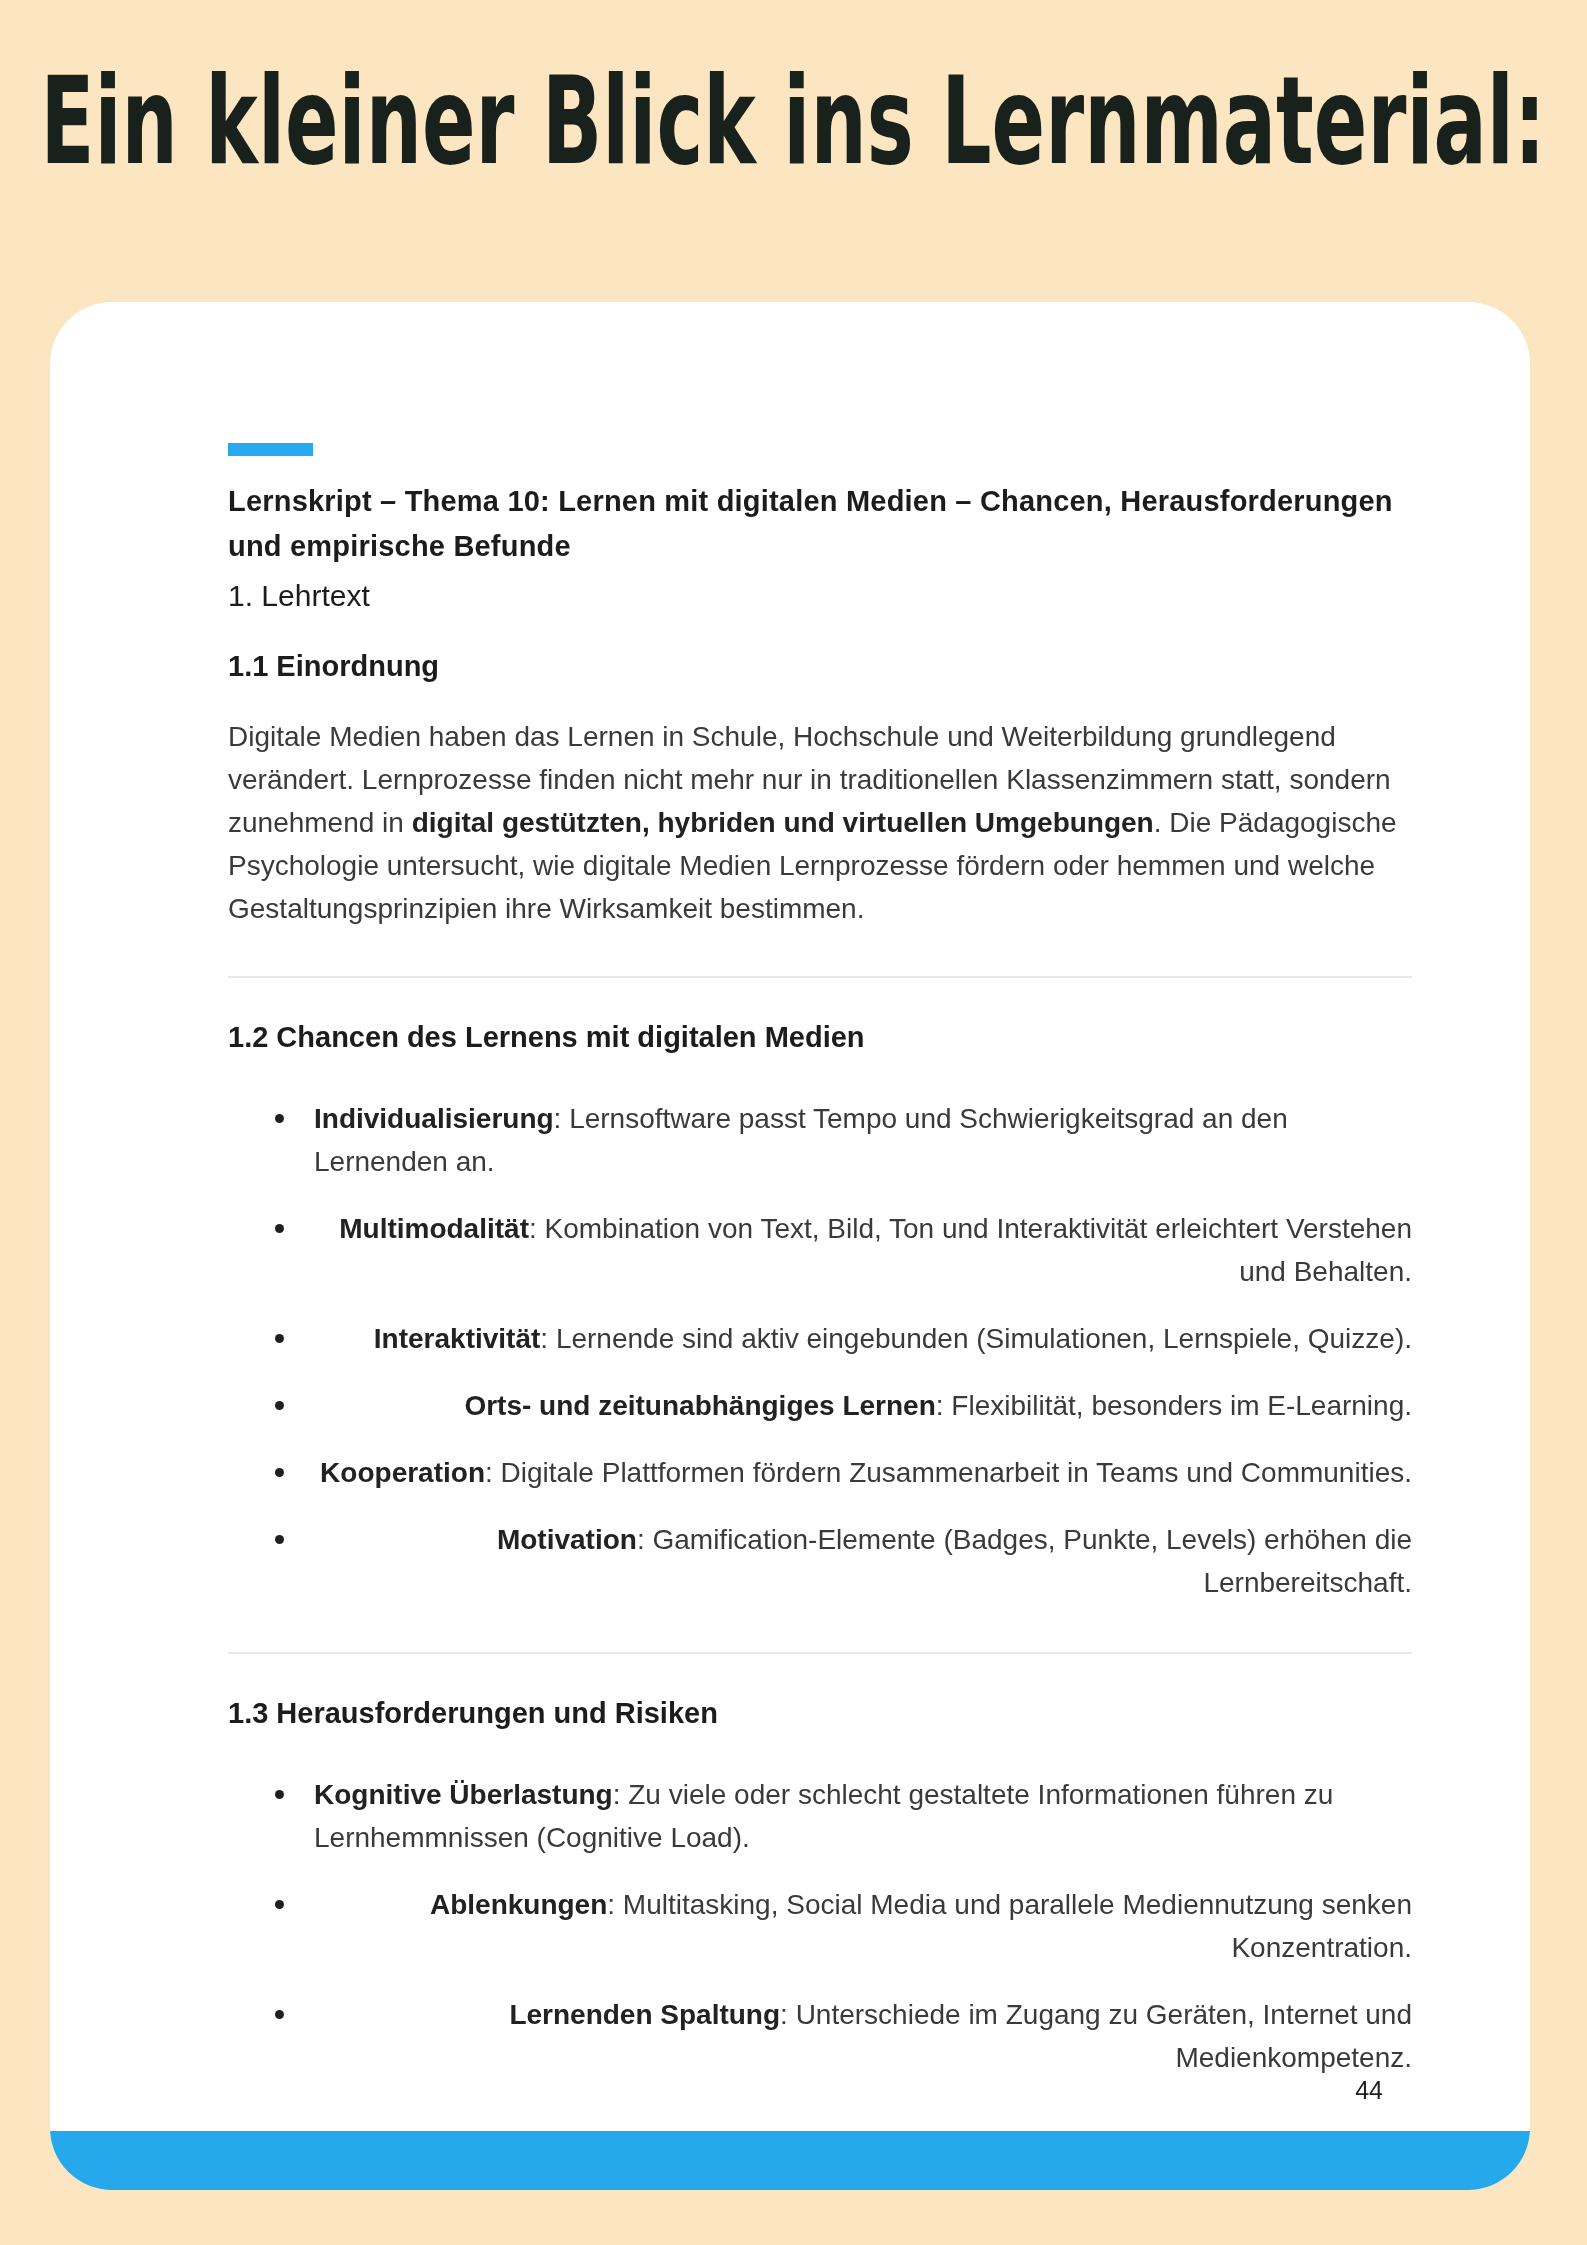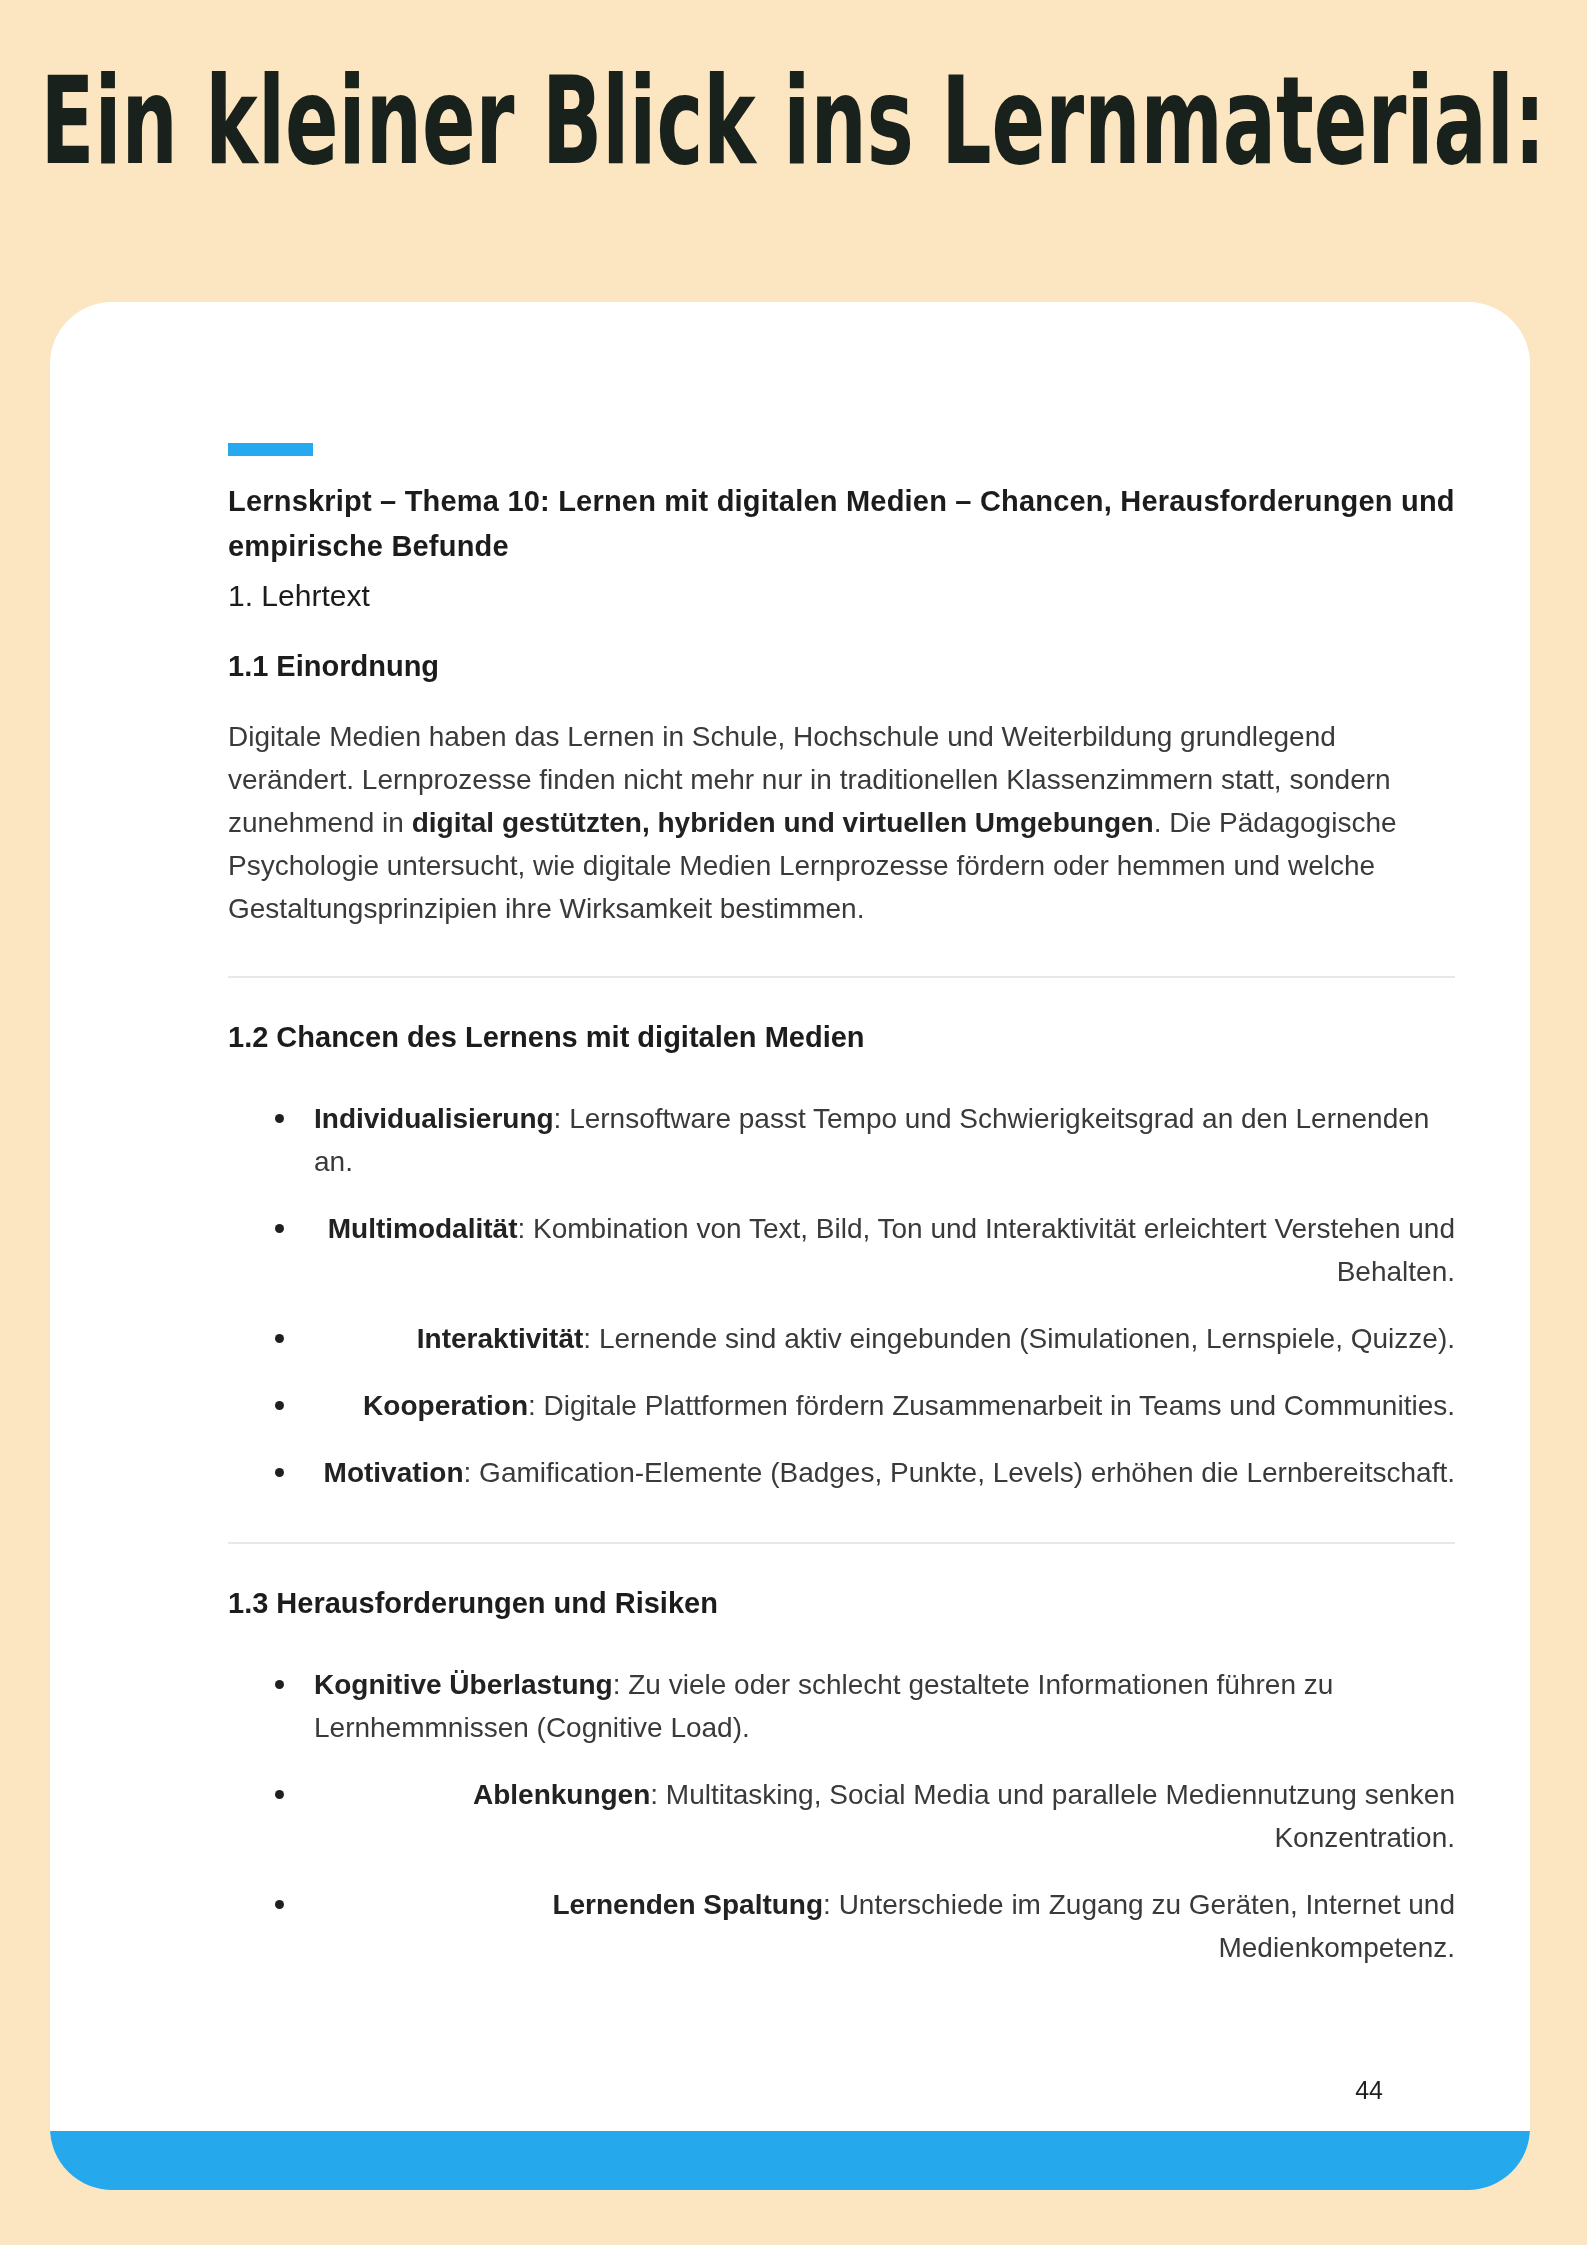--- a/index.html
+++ b/index.html
@@ -41,21 +41,21 @@
   }
   .page-number {
     position:absolute;
     right:147px; bottom:85px;
     font-size:25px;
     color:#1F1F1F;
   }
 
   
   .doc {
-    padding:141px 75px 0 178px;
+    padding:141px 118px 0 178px;
     color:#333333;
   }
   .accent-bar {
     width:85px; height:13px;
     background:#26A9EE;
     margin-bottom:23px;
   }
   .doc-title {
     font-size:29px; line-height:45px;
     font-weight:700;
@@ -137,20 +137,21 @@
     <div class="paragraph"><span>Digitale Medien haben das Lernen in Schule, Hochschule und Weiterbildung grundlegend verändert. Lernprozesse finden nicht mehr nur in traditionellen Klassenzimmern statt, sondern zunehmend in </span><span class="b">digital gestützten, hybriden und virtuellen Umgebungen</span><span>. Die Pädagogische Psychologie untersucht, wie digitale Medien Lernprozesse fördern oder hemmen und welche Gestaltungsprinzipien ihre Wirksamkeit bestimmen.</span></div>
 
     <div class="divider"></div>
 
     <div class="h-sub2">1.2 Chancen des Lernens mit digitalen Medien</div>
 
     <ul class="doc-list">
       <li><span class="li-term">Individualisierung</span><span>: Lernsoftware passt Tempo und Schwierigkeitsgrad an den Lernenden an.</span></li>
       <li><span class="li-term">Multimodalität</span><span>: Kombination von Text, Bild, Ton und Interaktivität erleichtert Verstehen und Behalten.</span></li>
       <li><span class="li-term">Interaktivität</span><span>: Lernende sind aktiv eingebunden (Simulationen, Lernspiele, Quizze).</span></li>
+      <li><span class="li-term">Orts- und zeitunabhängiges Lernen</span><span>: Flexibilität, besonders im E-Learning.</span></li>
       <li><span class="li-term">Kooperation</span><span>: Digitale Plattformen fördern Zusammenarbeit in Teams und Communities.</span></li>
       <li><span class="li-term">Motivation</span><span>: Gamification-Elemente (Badges, Punkte, Levels) erhöhen die Lernbereitschaft.</span></li>
     </ul>
 
     <div class="divider second"></div>
 
     <div class="h-sub2">1.3 Herausforderungen und Risiken</div>
 
     <ul class="doc-list">
       <li><span class="li-term">Kognitive Überlastung</span><span>: Zu viele oder schlecht gestaltete Informationen führen zu Lernhemmnissen (Cognitive Load).</span></li>

